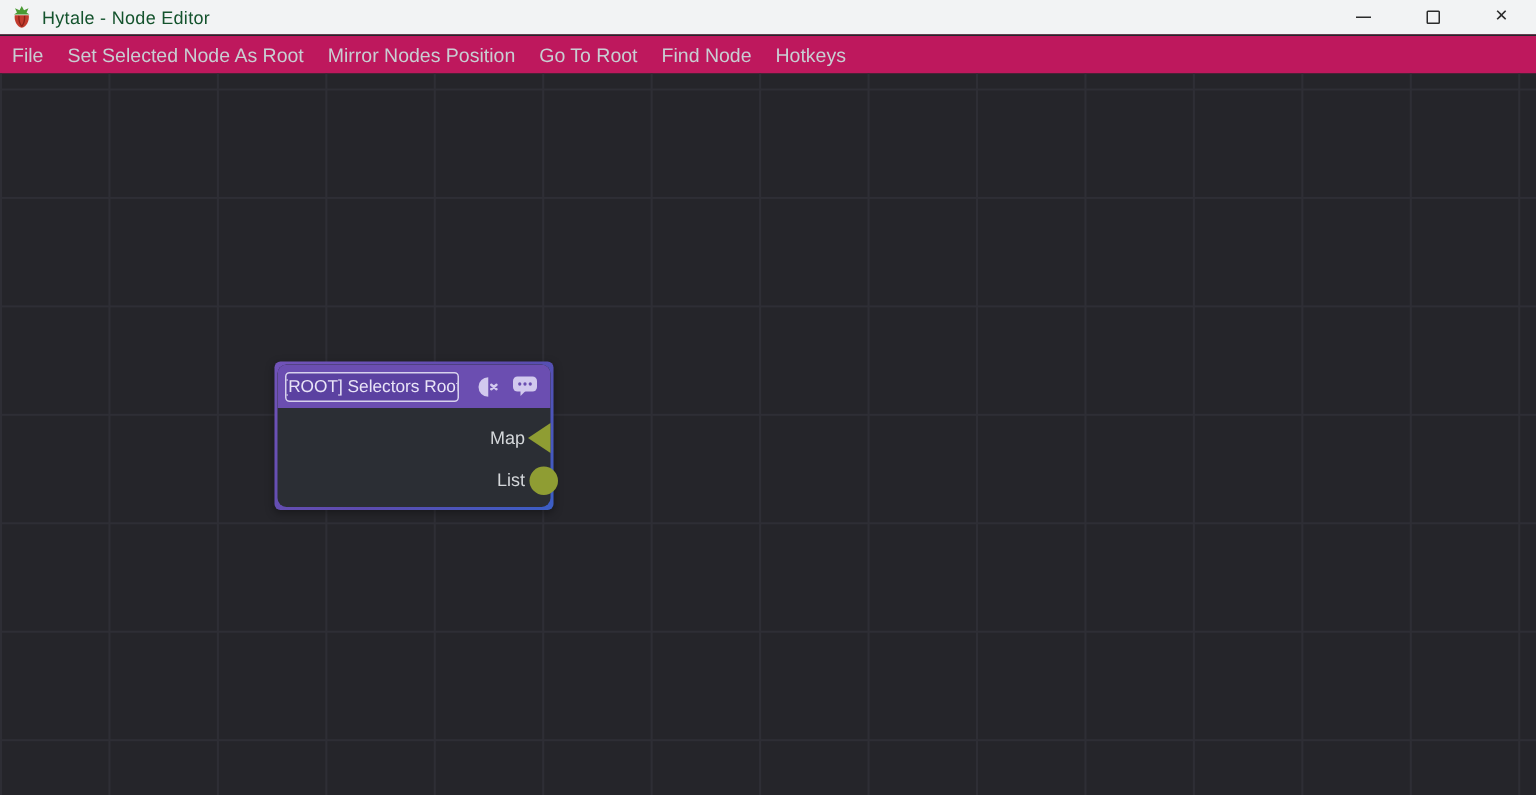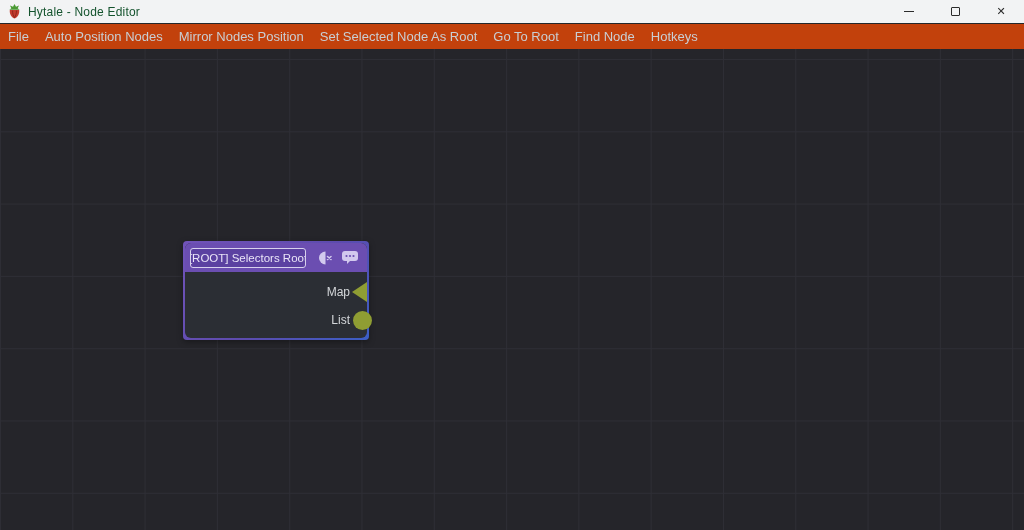--- a/index.html
+++ b/index.html
@@ -16,21 +16,21 @@
   .app-icon { width: 15px; height: 15px; display: inline-block; }
   .titlebar-title { font-size: 12px; color: #14532d; margin-left: 6px; letter-spacing: .2px; }
   .win-controls { margin-left: auto; display: flex; height: 100%; }
   .win-btn { width: 46px; height: 100%; display: flex; align-items: center; justify-content: center; cursor: default; }
   .glyph-min { width: 10px; height: 1px; background: #2b2b2b; display: block; }
   .glyph-max { width: 9px; height: 9px; border: 1px solid #2b2b2b; border-radius: 1px; display: block; }
   .glyph-close { font-size: 11px; color: #2b2b2b; line-height: 1; }
 
   
   .menubar {
-    height: 26px; background: #c2410c; display: flex; align-items: center;
+    height: 26px; background: #be185d; display: flex; align-items: center;
     flex: 0 0 auto; border-top: 1px solid #23272b;
   }
   .menu-item {
     padding: 0 8px; font-size: 13px; color: #c9ced3; white-space: nowrap;
     height: 100%; display: flex; align-items: center; cursor: default;
   }
 
   
   .canvas {
     position: relative; flex: 1 1 auto; overflow: hidden;
@@ -106,23 +106,22 @@
         <span class="glyph-max"></span>
       </div>
       <div class="win-btn">
         <span class="glyph-close">✕</span>
       </div>
     </div>
   </div>
 
   <div class="menubar">
     <div class="menu-item">File</div>
-    <div class="menu-item">Auto Position Nodes</div>
+    <div class="menu-item">Set Selected Node As Root</div>
     <div class="menu-item">Mirror Nodes Position</div>
-    <div class="menu-item">Set Selected Node As Root</div>
     <div class="menu-item">Go To Root</div>
     <div class="menu-item">Find Node</div>
     <div class="menu-item">Hotkeys</div>
   </div>
 
   <div class="canvas">
 
     <div class="node">
       <div class="node-inner">
 

